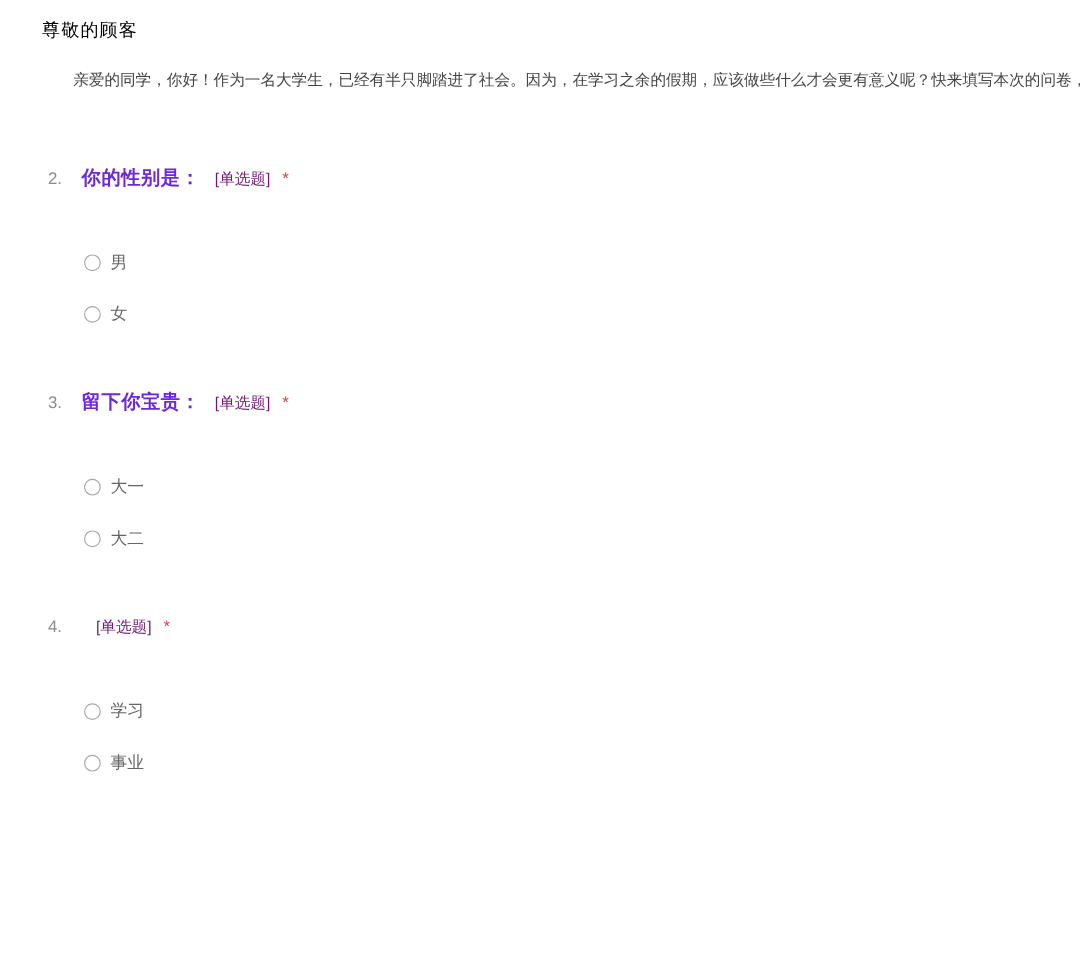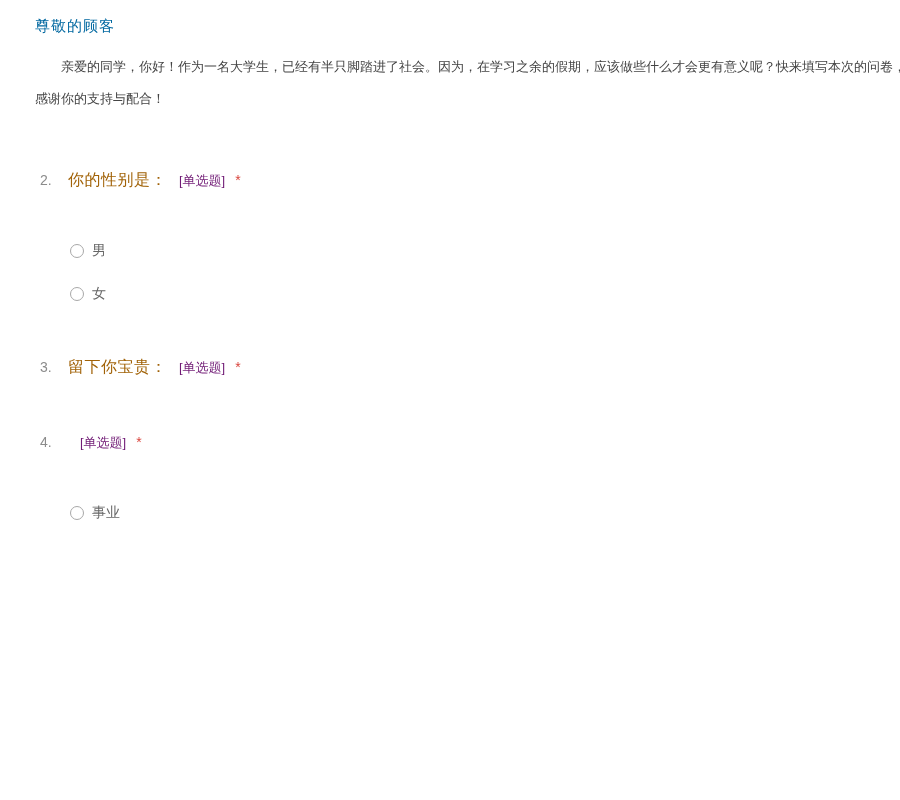--- a/index.html
+++ b/index.html
@@ -14,21 +14,21 @@
     overflow: hidden;
     position: relative;
   }
   .page {
     padding: 18px 0 0 35px;
     width: 865px;
   }
   .form-title {
     font-size: 15px;
     line-height: 16px;
-    color: #0369a1;
+    color: #000000;
     letter-spacing: 1px;
   }
   .intro {
     margin-top: 17px;
     font-size: 13px;
     line-height: 32px;
     color: #444444;
     width: 865px;
   }
   .intro-line1 {
@@ -49,22 +49,22 @@
   }
   .q-num {
     margin-left: 5px;
     width: 28px;
     flex-shrink: 0;
     font-size: 14px;
     color: #8b8b8b;
   }
   .q-title {
     font-size: 16px;
-    font-weight: normal;
-    color: #a16207;
+    font-weight: bold;
+    color: #6d28d9;
     letter-spacing: 0.5px;
   }
   .q-type {
     margin-left: 12px;
     font-size: 13px;
     color: #701a75;
   }
   .q-required {
     margin-left: 10px;
     font-size: 14px;
@@ -101,21 +101,20 @@
 </style>
 </head>
 <body>
 
 <div class="page">
 
   <div class="form-title">尊敬的顾客</div>
 
   <div class="intro">
     <div class="intro-line1">亲爱的同学，你好！作为一名大学生，已经有半只脚踏进了社会。因为，在学习之余的假期，应该做些什么才会更有意义呢？快来填写本次的问卷，留下你宝贵</div>
-    <div class="intro-line2">感谢你的支持与配合！</div>
   </div>
 
   <div class="question first">
     <div class="q-header">
       <span class="q-num">2.</span>
       <span class="q-title">你的性别是：</span>
       <span class="q-type">[单选题]</span>
       <span class="q-required">*</span>
     </div>
     <div class="options">
@@ -131,30 +130,42 @@
   </div>
 
   <div class="question">
     <div class="q-header">
       <span class="q-num">3.</span>
       <span class="q-title">留下你宝贵：</span>
       <span class="q-type">[单选题]</span>
       <span class="q-required">*</span>
     </div>
     <div class="options">
+      <div class="option">
+        <span class="radio"></span>
+        <span class="option-label">大一</span>
+      </div>
+      <div class="option">
+        <span class="radio"></span>
+        <span class="option-label">大二</span>
+      </div>
     </div>
   </div>
 
   <div class="question">
     <div class="q-header">
       <span class="q-num">4.</span>
       <span class="q-type">[单选题]</span>
       <span class="q-required">*</span>
     </div>
     <div class="options">
       <div class="option">
         <span class="radio"></span>
+        <span class="option-label">学习</span>
+      </div>
+      <div class="option">
+        <span class="radio"></span>
         <span class="option-label">事业</span>
       </div>
     </div>
   </div>
 
 </div>
 
 </body></html>

